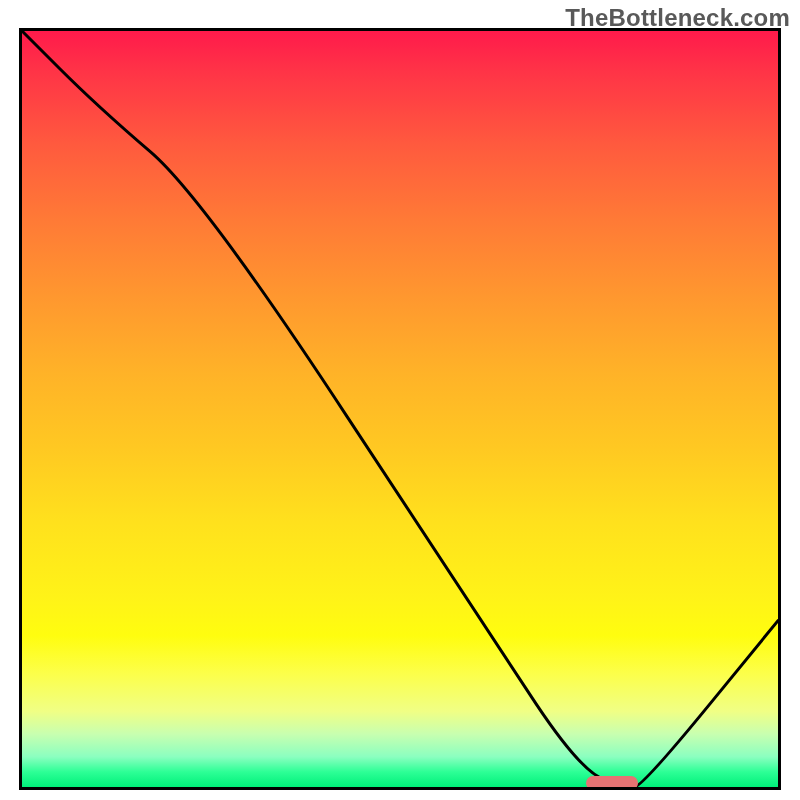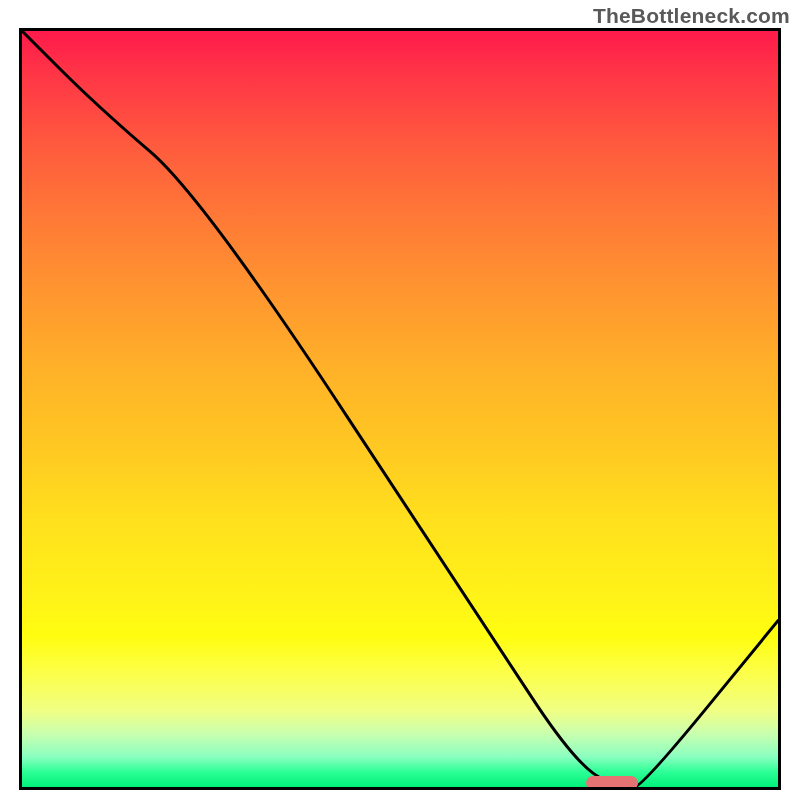--- a/index.html
+++ b/index.html
@@ -8,21 +8,21 @@
     width: 800px;
     height: 800px;
     background: #ffffff;
     font-family: Arial, Helvetica, sans-serif;
     overflow: hidden;
   }
   .watermark {
     position: absolute;
     top: 4px;
     right: 10px;
-    font-size: 21px;
+    font-size: 24px;
     font-weight: bold;
     color: #595959;
     letter-spacing: 0.2px;
     z-index: 10;
   }
   .plot-area {
     position: absolute;
     left: 19px;
     top: 28px;
     width: 762px;

